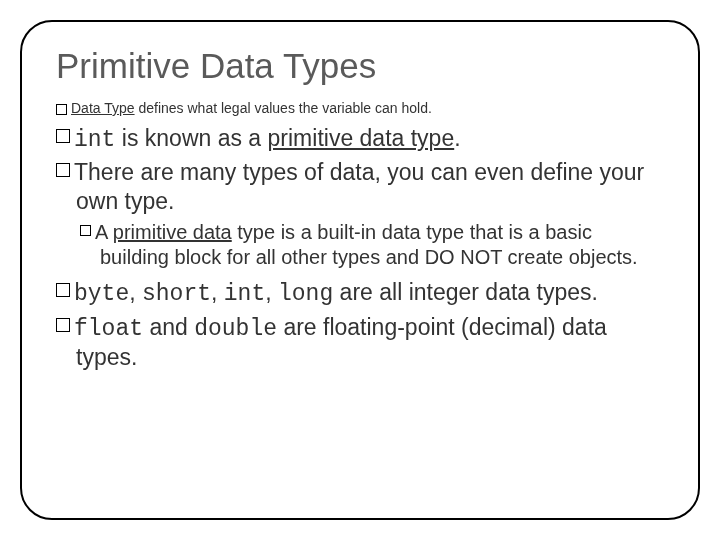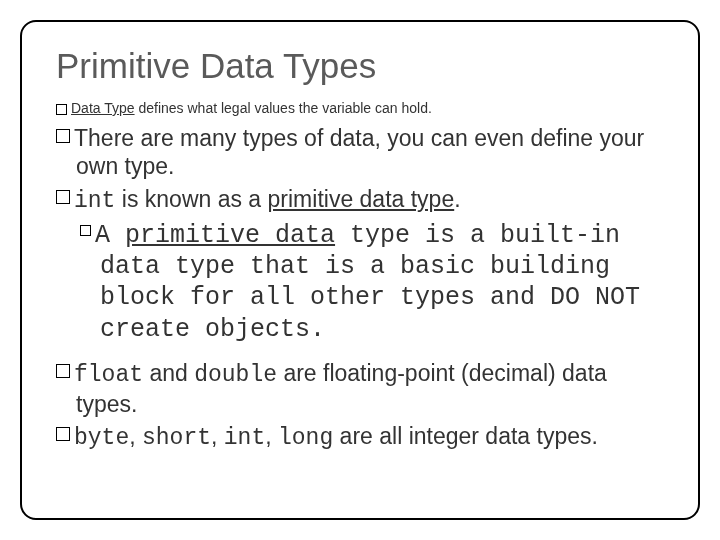--- a/index.html
+++ b/index.html
@@ -10,21 +10,21 @@
     background: #fff;
     font-family: Arial, Helvetica, sans-serif;
     color: #333;
   }
   .slide {
     box-sizing: border-box;
     width: 680px;
     height: 500px;
     margin: 20px;
     border: 2px solid #000;
-    border-radius: 16px;
+    border-radius: 32px;
     padding: 24px 34px 20px 34px;
     position: relative;
   }
   .title {
     font-size: 35px;
     color: #5a5a5a;
     margin: 0 0 14px 0;
     font-weight: normal;
   }
   .bullets {
@@ -36,24 +36,23 @@
     font-size: 14px;
     line-height: 1.25;
     margin-bottom: 6px;
   }
   .b2 {
     font-size: 23px;
     line-height: 1.25;
     margin-bottom: 4px;
   }
   .b3 {
-    font-size: 25px;
+    font-size: 20px;
     line-height: 1.25;
-    margin: 2px 0 14px 24px;
-    font-family: Liberation Mono, monospace;
+    margin: 2px 0 8px 24px;
   }
   .sq {
     display: inline-block;
     vertical-align: text-top;
     border: 1.5px solid #000;
     background: #fff;
     box-sizing: border-box;
     margin-right: 4px;
   }
   .sq-s { width: 11px; height: 11px; margin-top: 4px; }
@@ -72,43 +71,43 @@
   <ul class="bullets">
 
     <li class="b1">
       <span class="cont">
         <span class="sq sq-s"></span><span></span><span class="u">Data Type</span><span> defines what legal values the variable can hold.</span>
       </span>
     </li>
 
     <li class="b2">
       <span class="cont">
-        <span class="sq sq-m"></span><span>There are many types of data, you can even define your own type.</span>
+        <span class="sq sq-m"></span><span class="mono">int</span><span> is known as a </span><span class="u">primitive data type</span><span>.</span>
       </span>
     </li>
 
     <li class="b2">
       <span class="cont">
-        <span class="sq sq-m"></span><span class="mono">int</span><span> is known as a </span><span class="u">primitive data type</span><span>.</span>
+        <span class="sq sq-m"></span><span>There are many types of data, you can even define your own type.</span>
       </span>
     </li>
 
     <li class="b3">
       <span class="cont">
         <span class="sq sq-s"></span><span>A </span><span class="u">primitive data</span><span> type is a built-in data type that is a basic building block for all other types and DO NOT create objects.</span>
       </span>
     </li>
 
     <li class="b2">
       <span class="cont">
-        <span class="sq sq-m"></span><span class="mono">float</span><span> and </span><span class="mono">double</span><span> are floating-point (decimal) data types.</span>
+        <span class="sq sq-m"></span><span class="mono">byte</span><span>, </span><span class="mono">short</span><span>, </span><span class="mono">int</span><span>, </span><span class="mono">long</span><span> are all integer data types.</span>
       </span>
     </li>
 
     <li class="b2">
       <span class="cont">
-        <span class="sq sq-m"></span><span class="mono">byte</span><span>, </span><span class="mono">short</span><span>, </span><span class="mono">int</span><span>, </span><span class="mono">long</span><span> are all integer data types.</span>
+        <span class="sq sq-m"></span><span class="mono">float</span><span> and </span><span class="mono">double</span><span> are floating-point (decimal) data types.</span>
       </span>
     </li>
 
   </ul>
 
 </div>
 
 </body></html>

